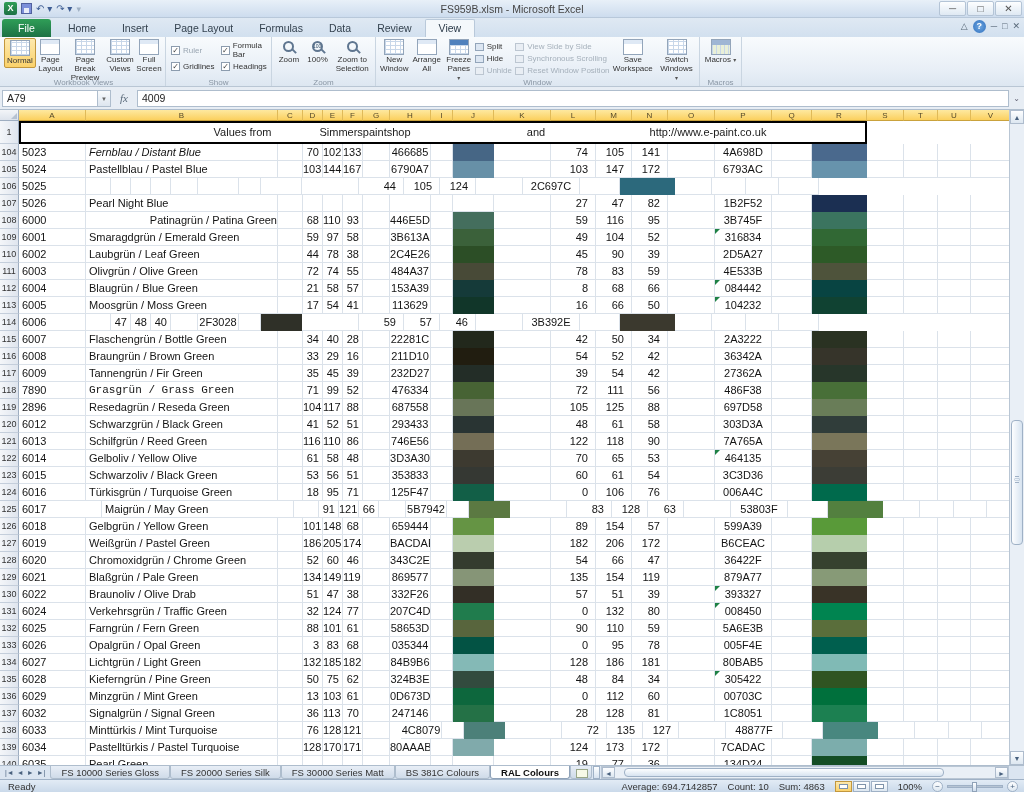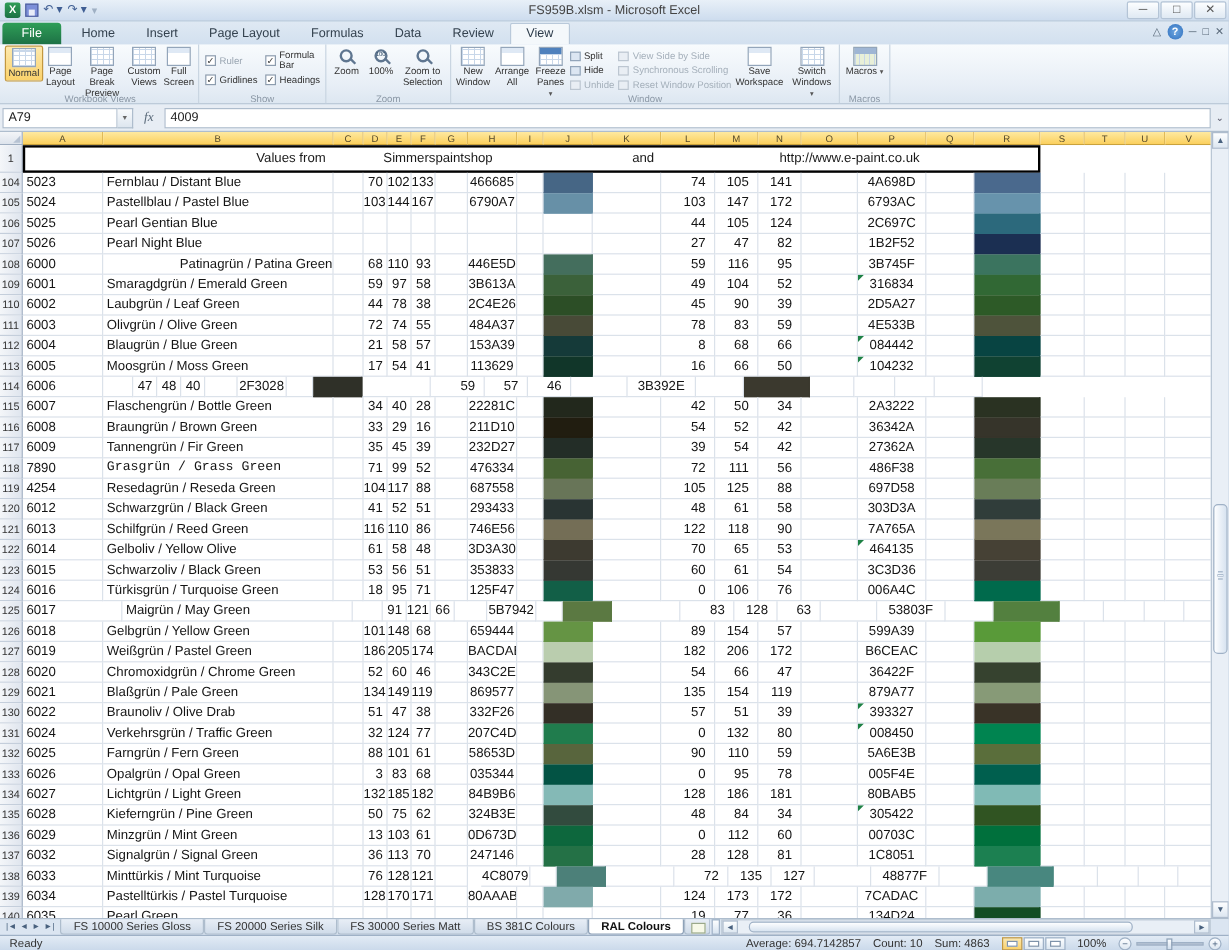--- a/index.html
+++ b/index.html
@@ -376,21 +376,21 @@
       <span class="btext" style="left:180px;width:125px;">Values from</span>
       <span class="btext" style="left:300px;width:130px;">Simmerspaintshop</span>
       <span class="btext" style="left:506px;width:60px;">and</span>
       <span class="btext" style="left:618px;width:180px;">http://www.e-paint.co.uk</span>
       <span class="bborder"></span>
     </div>
     <div id="rows">
         <div class="r">
           <div class="rh">104</div>
           <div class="cell c-left" style="width: 67px;">5023</div>
-          <div class="cell c-left" style="width: 192px;">Fernblau / Distant Blue</div>
+          <div class="cell c-left" style="width: 192px; font-style: italic;">Fernblau / Distant Blue</div>
           <div class="cell" style="width: 25px;"></div>
           <div class="cell c-right" style="width: 20px;">70</div>
           <div class="cell c-right" style="width: 20px;">102</div>
           <div class="cell c-right" style="width: 20px;">133</div>
           <div class="cell" style="width: 27px;"></div>
           <div class="cell c-center" style="width: 41px;">466685</div>
           <div class="cell" style="width: 22px;"></div>
           <div class="cell" style="width: 41px; background: rgb(70, 102, 133); border-color: rgb(70, 102, 133);"></div>
           <div class="cell" style="width: 57px;"></div>
           <div class="cell c-rightw" style="width: 45px;">74</div>
@@ -426,21 +426,20 @@
           <div class="cell" style="width: 40px;"></div>
           <div class="cell" style="width: 55px; background: rgb(103, 147, 172); border-color: rgb(103, 147, 172);"></div>
           <div class="cell" style="width: 37px;"></div>
           <div class="cell" style="width: 34px;"></div>
           <div class="cell" style="width: 33px;"></div>
           <div class="cell" style="width: 40px;"></div>
         </div>
         <div class="r">
           <div class="rh">106</div>
           <div class="cell c-left" style="width: 67px;">5025</div>
-          <div class="cell c-left" style="width: 192px;">Pearl Gentian Blue</div>
           <div class="cell" style="width: 25px;"></div>
           <div class="cell c-right" style="width: 20px;"></div>
           <div class="cell c-right" style="width: 20px;"></div>
           <div class="cell c-right" style="width: 20px;"></div>
           <div class="cell" style="width: 27px;"></div>
           <div class="cell c-center" style="width: 41px;"></div>
           <div class="cell" style="width: 22px;"></div>
           <div class="cell" style="width: 41px;"></div>
           <div class="cell" style="width: 57px;"></div>
           <div class="cell c-rightw" style="width: 45px;">44</div>
@@ -749,21 +748,21 @@
           <div class="cell c-center" style="width: 57px;">486F38</div>
           <div class="cell" style="width: 40px;"></div>
           <div class="cell" style="width: 55px; background: rgb(72, 111, 56); border-color: rgb(72, 111, 56);"></div>
           <div class="cell" style="width: 37px;"></div>
           <div class="cell" style="width: 34px;"></div>
           <div class="cell" style="width: 33px;"></div>
           <div class="cell" style="width: 40px;"></div>
         </div>
         <div class="r">
           <div class="rh">119</div>
-          <div class="cell c-left" style="width: 67px;">4254</div>
+          <div class="cell c-left" style="width: 67px;">2896</div>
           <div class="cell c-left" style="width: 192px;">Resedagrün / Reseda Green</div>
           <div class="cell" style="width: 25px;"></div>
           <div class="cell c-right" style="width: 20px;">104</div>
           <div class="cell c-right" style="width: 20px;">117</div>
           <div class="cell c-right" style="width: 20px;">88</div>
           <div class="cell" style="width: 27px;"></div>
           <div class="cell c-center" style="width: 41px;">687558</div>
           <div class="cell" style="width: 22px;"></div>
           <div class="cell" style="width: 41px; background: rgb(104, 117, 88); border-color: rgb(104, 117, 88);"></div>
           <div class="cell" style="width: 57px;"></div>

